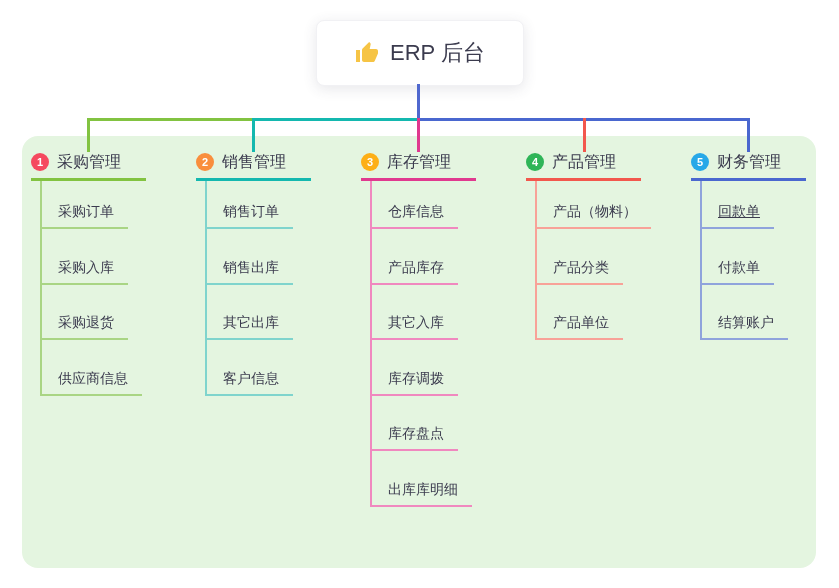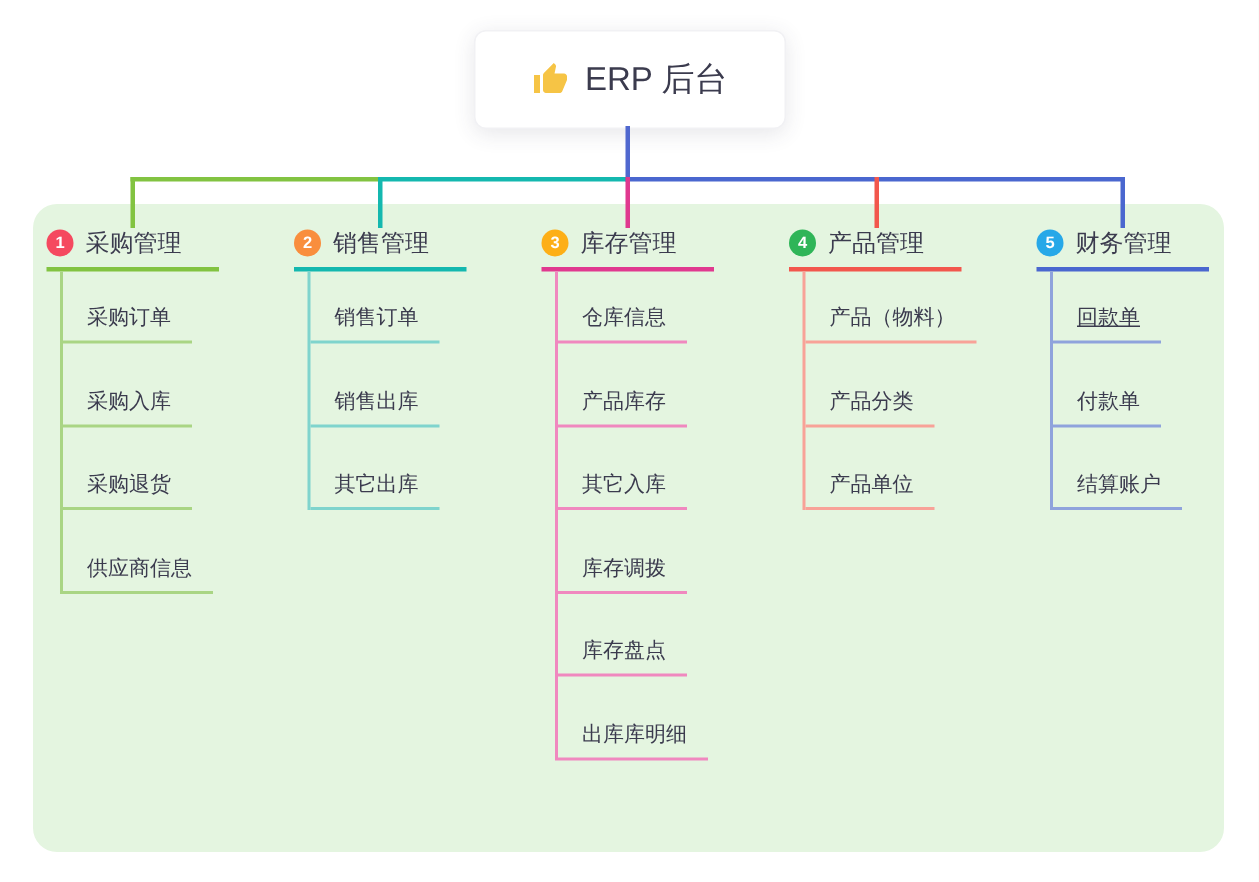--- a/index.html
+++ b/index.html
@@ -89,20 +89,23 @@
         <div class="kids" style="border-color: rgb(127, 212, 205);">
           <div class="kid">
             <span style="border-color: rgb(127, 212, 205);">销售订单</span>
           </div>
           <div class="kid">
             <span style="border-color: rgb(127, 212, 205);">销售出库</span>
           </div>
           <div class="kid">
             <span style="border-color: rgb(127, 212, 205);">其它出库</span>
           </div>
+          <div class="kid">
+            <span style="border-color: rgb(127, 212, 205);">客户信息</span>
+          </div>
         </div>
       </div>
       <div class="branch" style="left: 361px;">
         <div class="branch-header" style="border-color: rgb(224, 57, 143);">
           <span class="badge" style="background: rgb(253, 175, 23);">3</span>
           <span class="branch-label">库存管理</span>
         </div>
         <div class="kids" style="border-color: rgb(240, 136, 191);">
           <div class="kid">
             <span style="border-color: rgb(240, 136, 191);">仓库信息</span>

